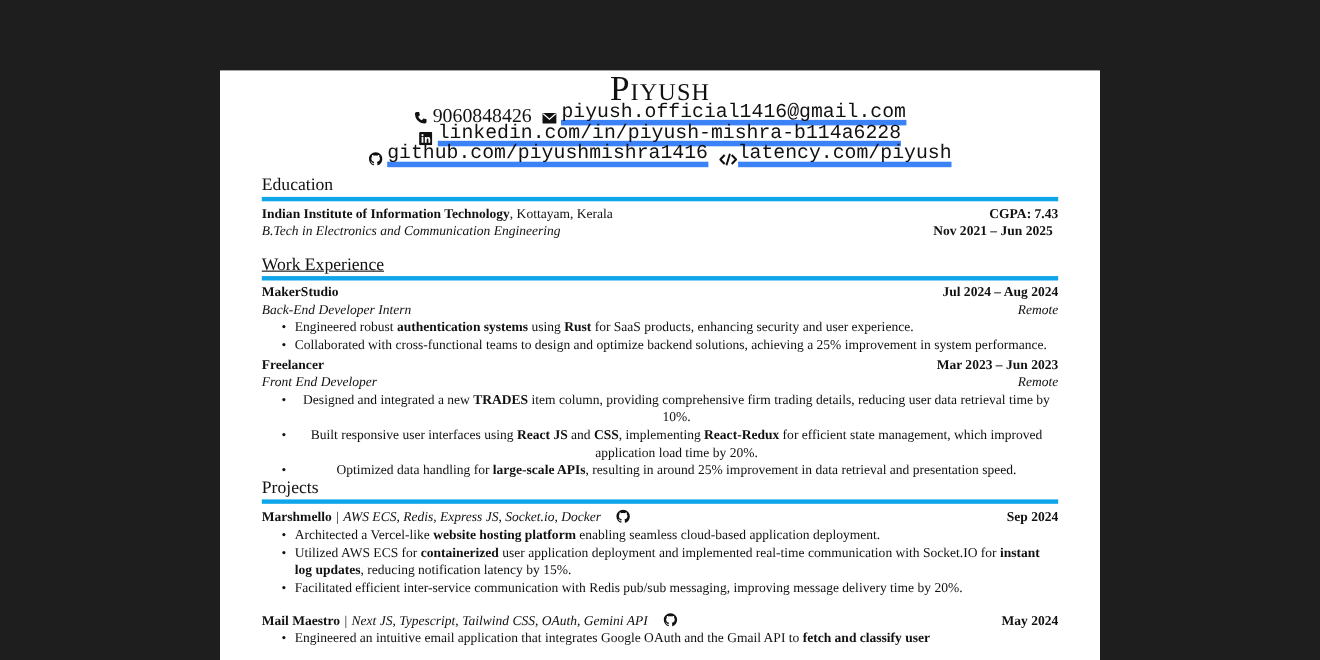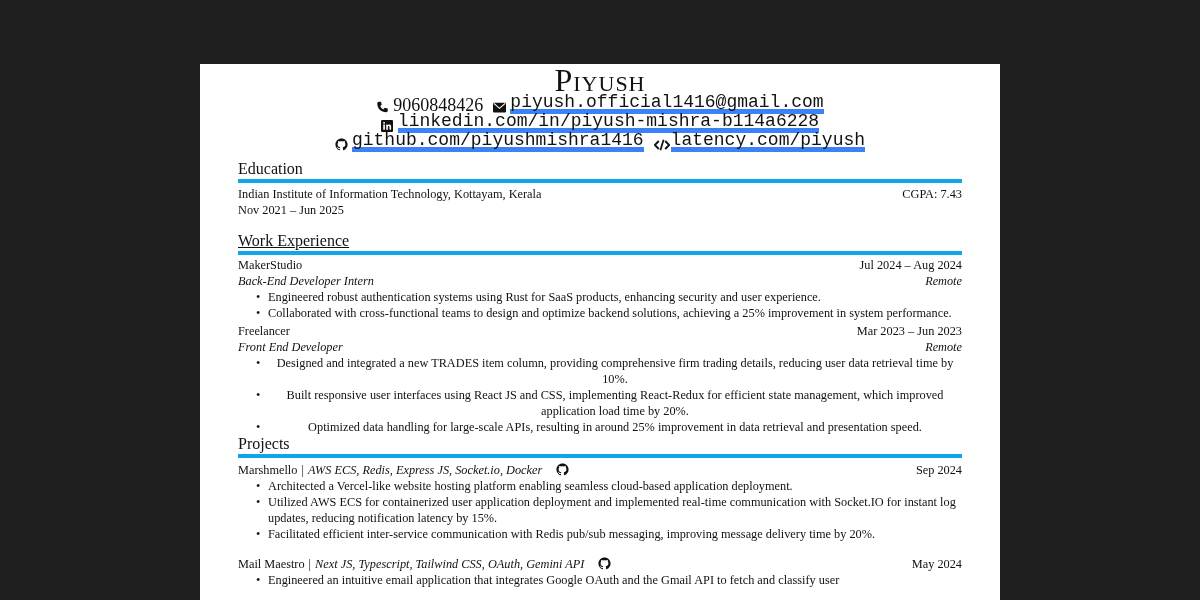--- a/index.html
+++ b/index.html
@@ -26,21 +26,21 @@
   }
   .contact-line { text-align:center; font-size:18px; line-height:16px; }
   .contact-item { display:inline-flex; align-items:center; margin:0 5px; }
   .contact-item .ico { display:inline-block; width:13px; height:12px; margin-right:4px; }
   .contact-item .link { border-bottom:5px solid #3b82f6; line-height:13px;font-family:Liberation Mono, monospace; }
   .section-title {
     font-size:16px; line-height:18px; margin-top:6px;
     border-bottom:4px solid #0ea5e9; padding-bottom:1px;
   }
   .row { display:flex; justify-content:space-between; }
-  .bold { font-weight:normal; }
+  .bold { font-weight:bold; }
   .ital { font-style:italic; }
   ul { margin:0; padding-left:30px; list-style:none; }
   li { position:relative; }
   li::before { content:"•"; position:absolute; left:-12px; }
   .gh { display:inline-block; width:14px; height:14px; vertical-align:-2px; margin-left:14px; }
   .sep { margin:0 4px; }
 </style>
 </head>
 <body>
 
@@ -81,20 +81,21 @@
           <span class="link">latency.com/piyush</span>
         </span></div>
 
     <div class="section-title" style="margin-top:7px;">Education</div>
     <div style="margin-top:3px;">
       <div class="row">
         <span><span class="bold">Indian Institute of Information Technology</span><span>, Kottayam, Kerala</span></span>
         <span class="bold">CGPA: 7.43</span>
       </div>
       <div class="row">
+        <span class="ital">B.Tech in Electronics and Communication Engineering</span>
         <span class="bold" style="margin-right:5px;">Nov 2021 – Jun 2025</span>
       </div>
     </div>
 
     <div class="section-title" style="margin-top:14px;text-decoration:underline;">Work Experience</div>
     <div id="jobs">
         <div style="margin-top: 2px;">
           <div class="row">
             <span class="bold">MakerStudio</span>
             <span class="bold">Jul 2024 – Aug 2024</span>

